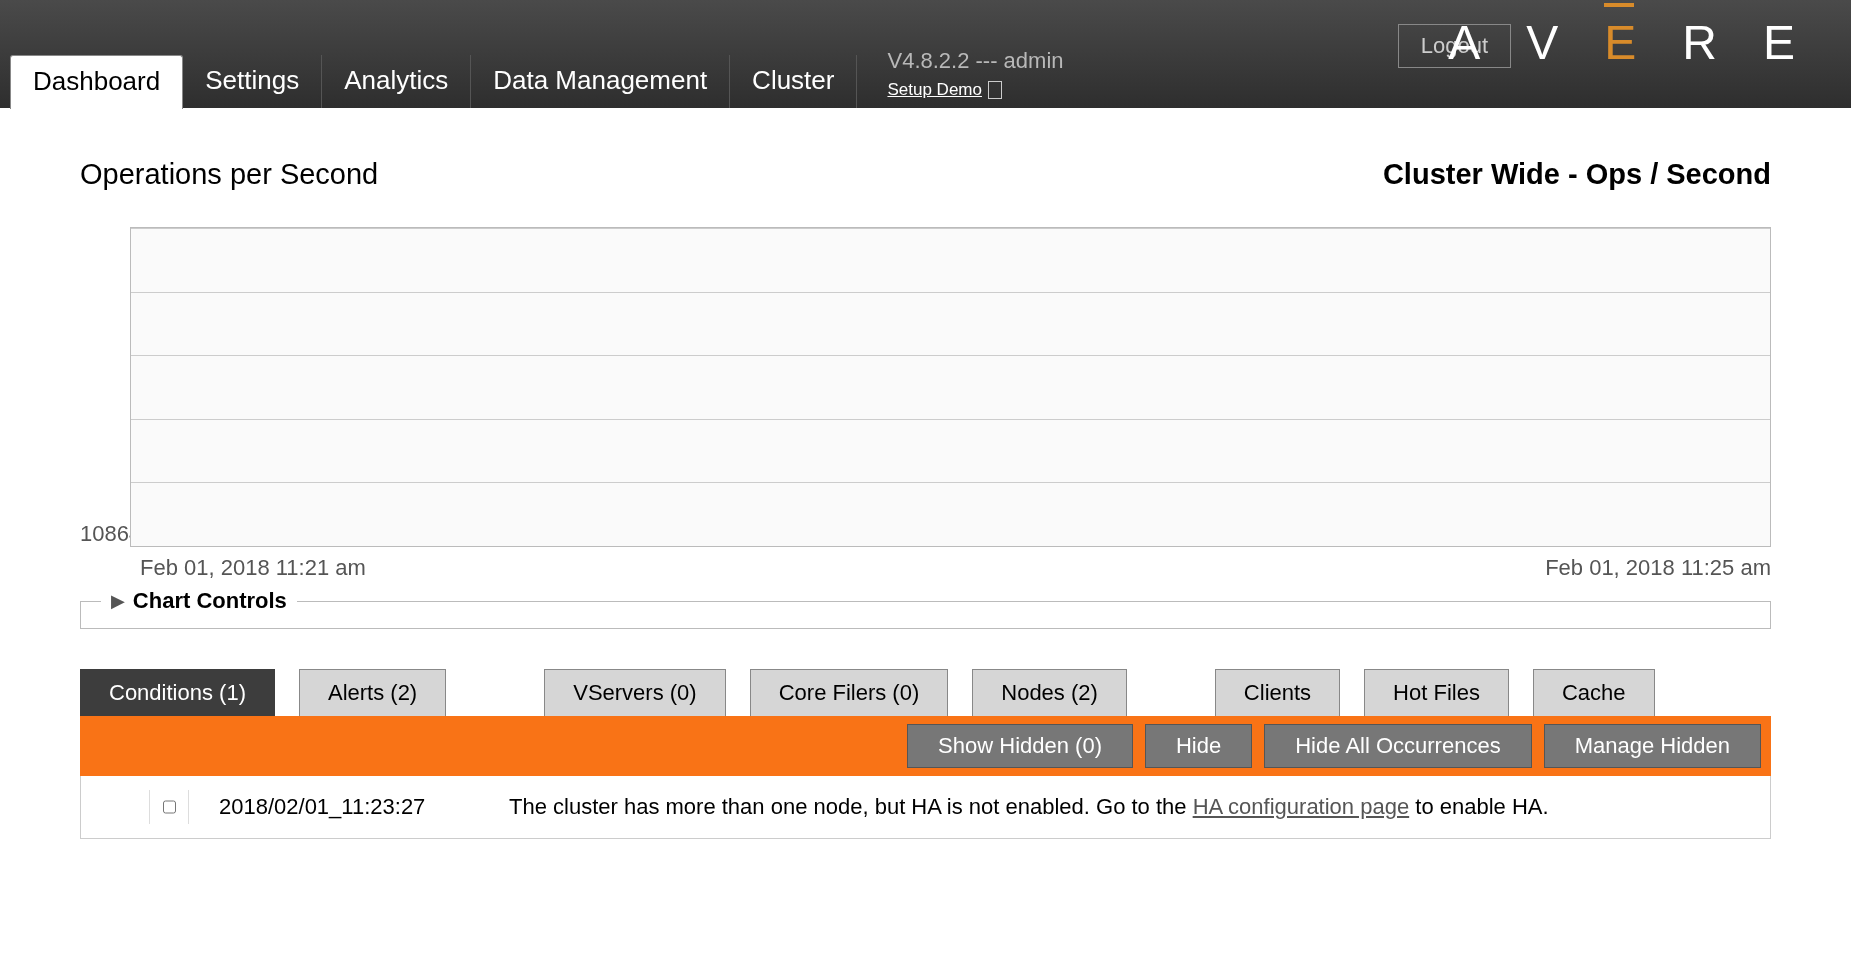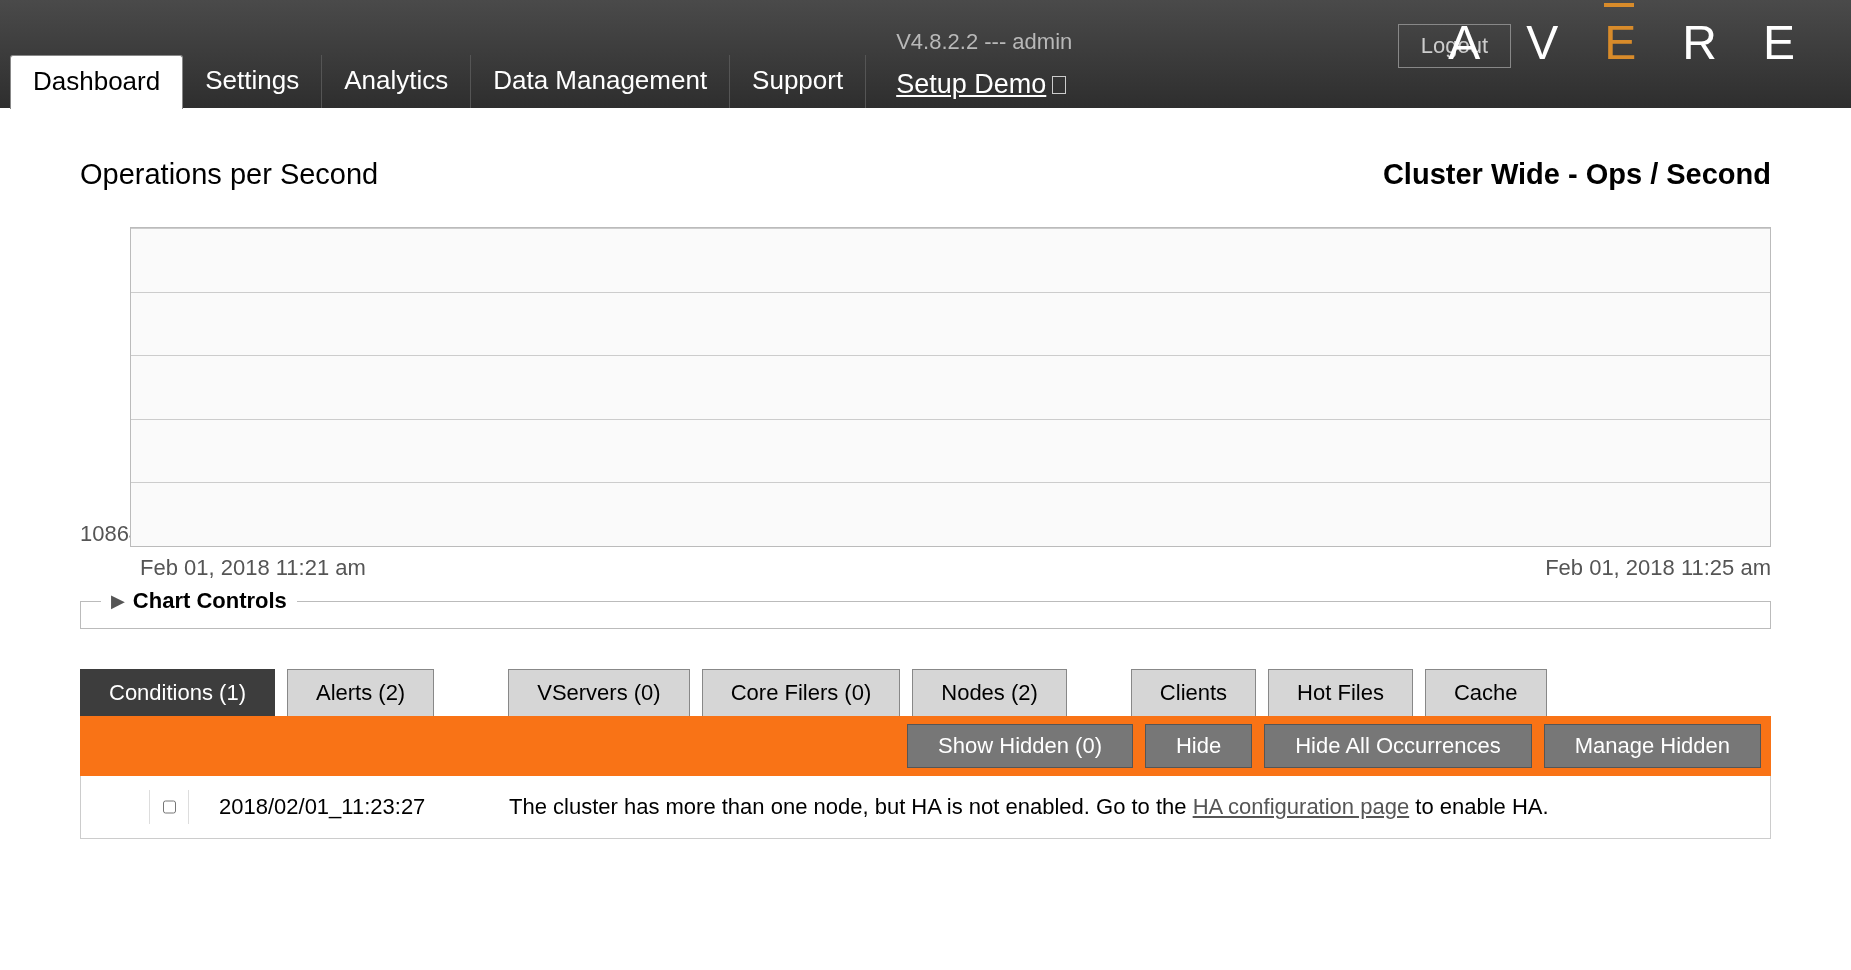--- a/index.html
+++ b/index.html
@@ -38,23 +38,23 @@
     top: 1px;
   }
   .version-block {
     margin-left: 30px;
     color: #b8b8b8;
     font-size: 22px;
     padding-bottom: 8px;
   }
   .setup-demo {
     color: #fff;
-    font-size: 27px;
+    font-size: 17px;
     text-decoration: underline;
-    margin-top: 14px;
+    margin-top: 6px;
     display: flex;
     align-items: center;
     gap: 6px;
   }
   .doc-icon {
     display:inline-block;
     width:14px;
     height:18px;
     border:1px solid #ccc;
     font-size:12px;
@@ -172,21 +172,21 @@
   .cc-title {
     font-weight:bold;
     font-size:22px;
   }
   
   .panel {
     margin-top: 40px;
   }
   .panel-tab-row {
     display:flex;
-    gap:12px;
+    gap:24px;
   }
   .panel-tab {
     padding:10px 28px;
     font-size:22px;
     background:#d6d6d6;
     border:1px solid #888;
     border-bottom:none;
     cursor:pointer;
   }
   .panel-tab.active {
@@ -248,21 +248,21 @@
 </style>
 </head>
 <body>
 
 <div class="header-bar">
   <div class="nav-tabs">
     <div class="nav-tab active">Dashboard</div>
     <div class="nav-tab">Settings</div>
     <div class="nav-tab">Analytics</div>
     <div class="nav-tab">Data Management</div>
-    <div class="nav-tab">Support</div>
+    <div class="nav-tab">Cluster</div>
   </div>
   <div class="version-block">
     <div>V4.8.2.2 --- admin</div>
     <div class="setup-demo">
       <span>Setup Demo</span>
       <span class="doc-icon"></span>
     </div>
   </div>
   <button class="logout-btn">Logout</button>
   <div class="logo">

